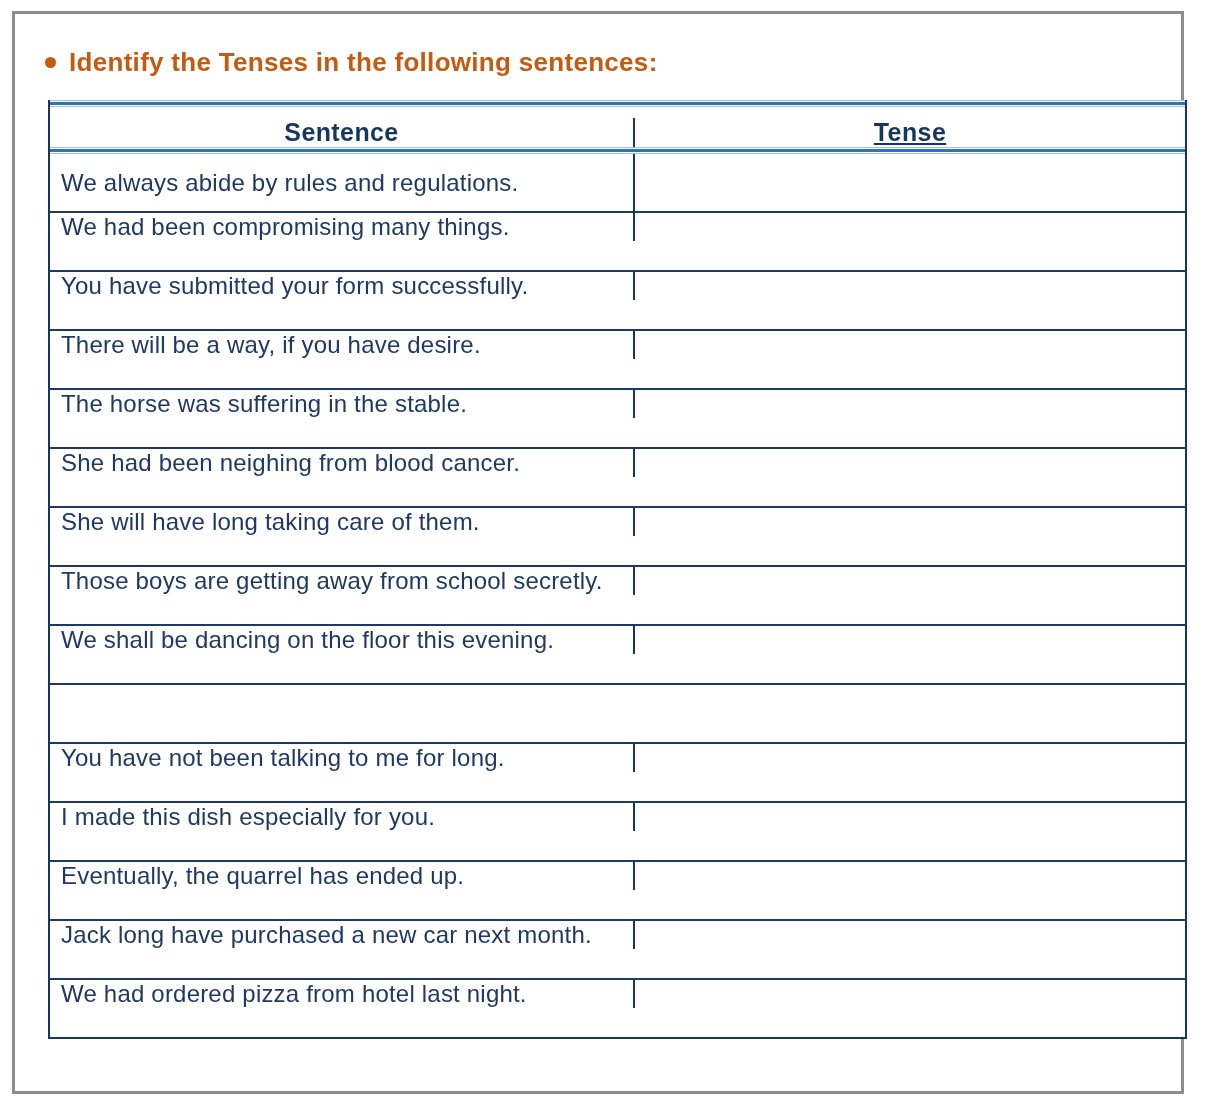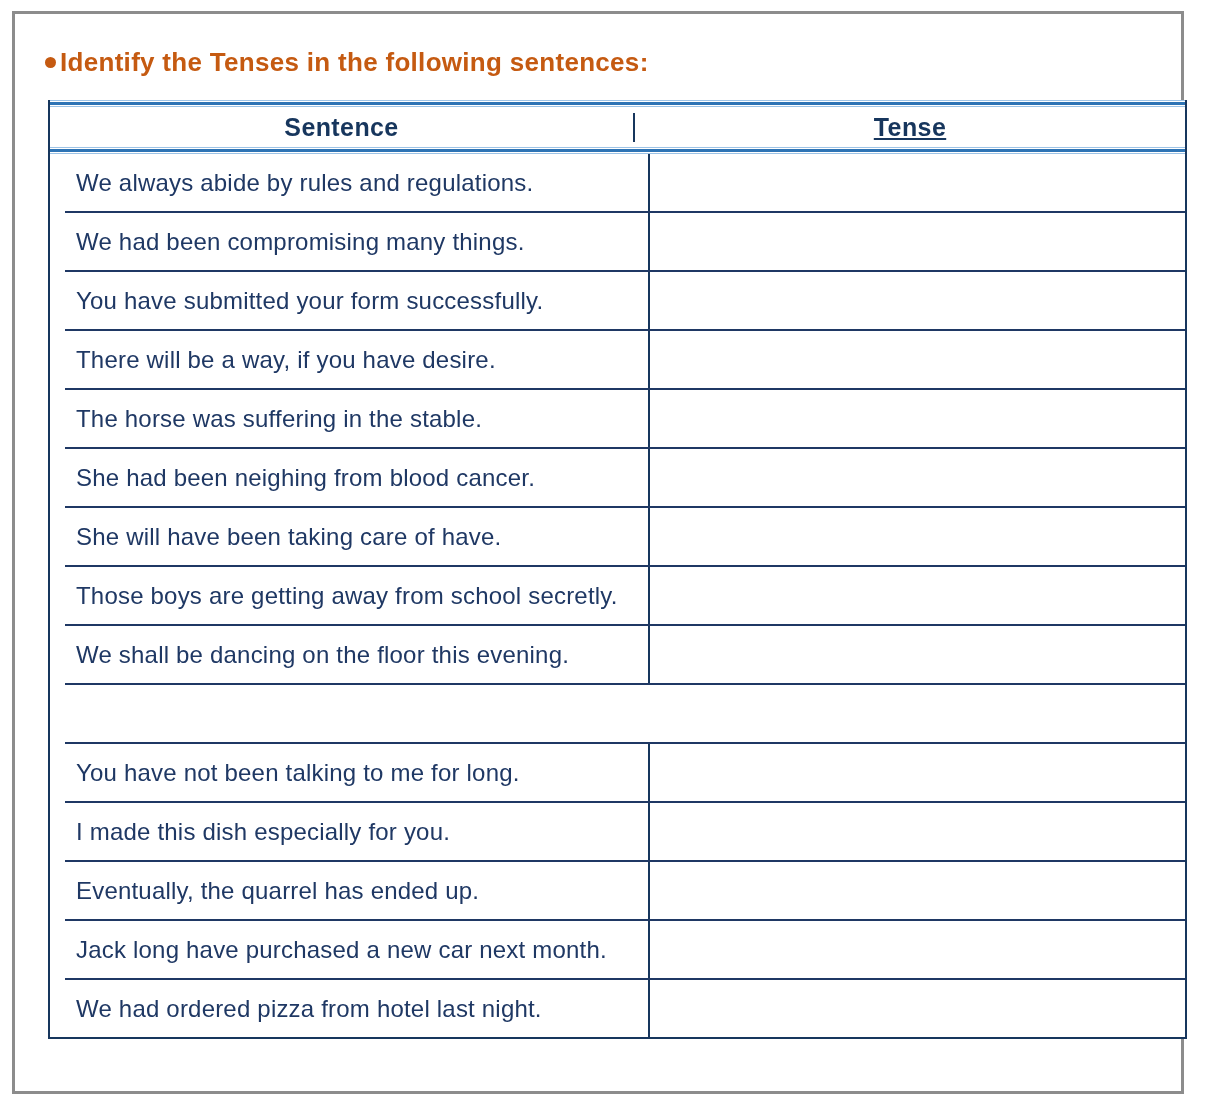--- a/index.html
+++ b/index.html
@@ -20,21 +20,21 @@
     border: 3px solid #8c8c8c;
     box-sizing: border-box;
     background: #ffffff;
   }
   .heading {
     position: absolute;
     left: 30px;
     top: 33px;
     display: flex;
     align-items: center;
-    gap: 4px;
+    gap: 13px;
     color: #c55a11;
     font-size: 26px;
     font-weight: bold;
     letter-spacing: 0.3px;
     white-space: nowrap;
   }
   .bullet {
     width: 11px;
     height: 11px;
     border-radius: 50%;
@@ -59,41 +59,40 @@
       #9dc3e6 0px, #9dc3e6 1px,
       #ffffff 1px, #ffffff 2px,
       #2e74b5 2px, #2e74b5 5px,
       #ffffff 5px, #ffffff 6px,
       #9dc3e6 6px, #9dc3e6 7px
     );
   }
   .header-row {
     display: flex;
     height: 40px;
-    align-items: center;
+    align-items: flex-end;
   }
   .header-cell {
     display: flex;
     align-items: center;
     justify-content: center;
     color: #17365d;
     font-size: 25px;
     font-weight: bold;
     letter-spacing: 0.4px;
     box-sizing: border-box;
   }
   .col-sentence { width: 585px; border-right: 2px solid #17365d; }
   .col-tense   { flex: 1; text-decoration: underline; }
   .row {
     display: flex;
     height: 57px;
     align-items: stretch;
-    margin-left: 15px;
-  }
-  .row + .row { border-top: 2px solid #1f3864; }
+  }
+  .row + .row { border-top: 2px solid #1f3864; flex-direction: column; }
   .cell {
     display: flex;
     align-items: center;
     box-sizing: border-box;
     color: #1f3864;
     font-size: 24px;
     letter-spacing: 0.2px;
     white-space: nowrap;
     overflow: hidden;
   }
@@ -153,21 +152,21 @@
     <div class="cell tense"></div>
   </div>
 
   <div class="row">
     <div class="cell sentence">She had been neighing from blood cancer.</div>
     <div class="cell tense"></div>
   </div>
 
 
   <div class="row">
-    <div class="cell sentence">She will have been taking care of have.</div>
+    <div class="cell sentence">She will have long taking care of them.</div>
     <div class="cell tense"></div>
   </div>
 
   <div class="row">
     <div class="cell sentence">Those boys are getting away from school secretly.</div>
     <div class="cell tense"></div>
   </div>
 
   <div class="row">
     <div class="cell sentence">We shall be dancing on the floor this evening.</div>

